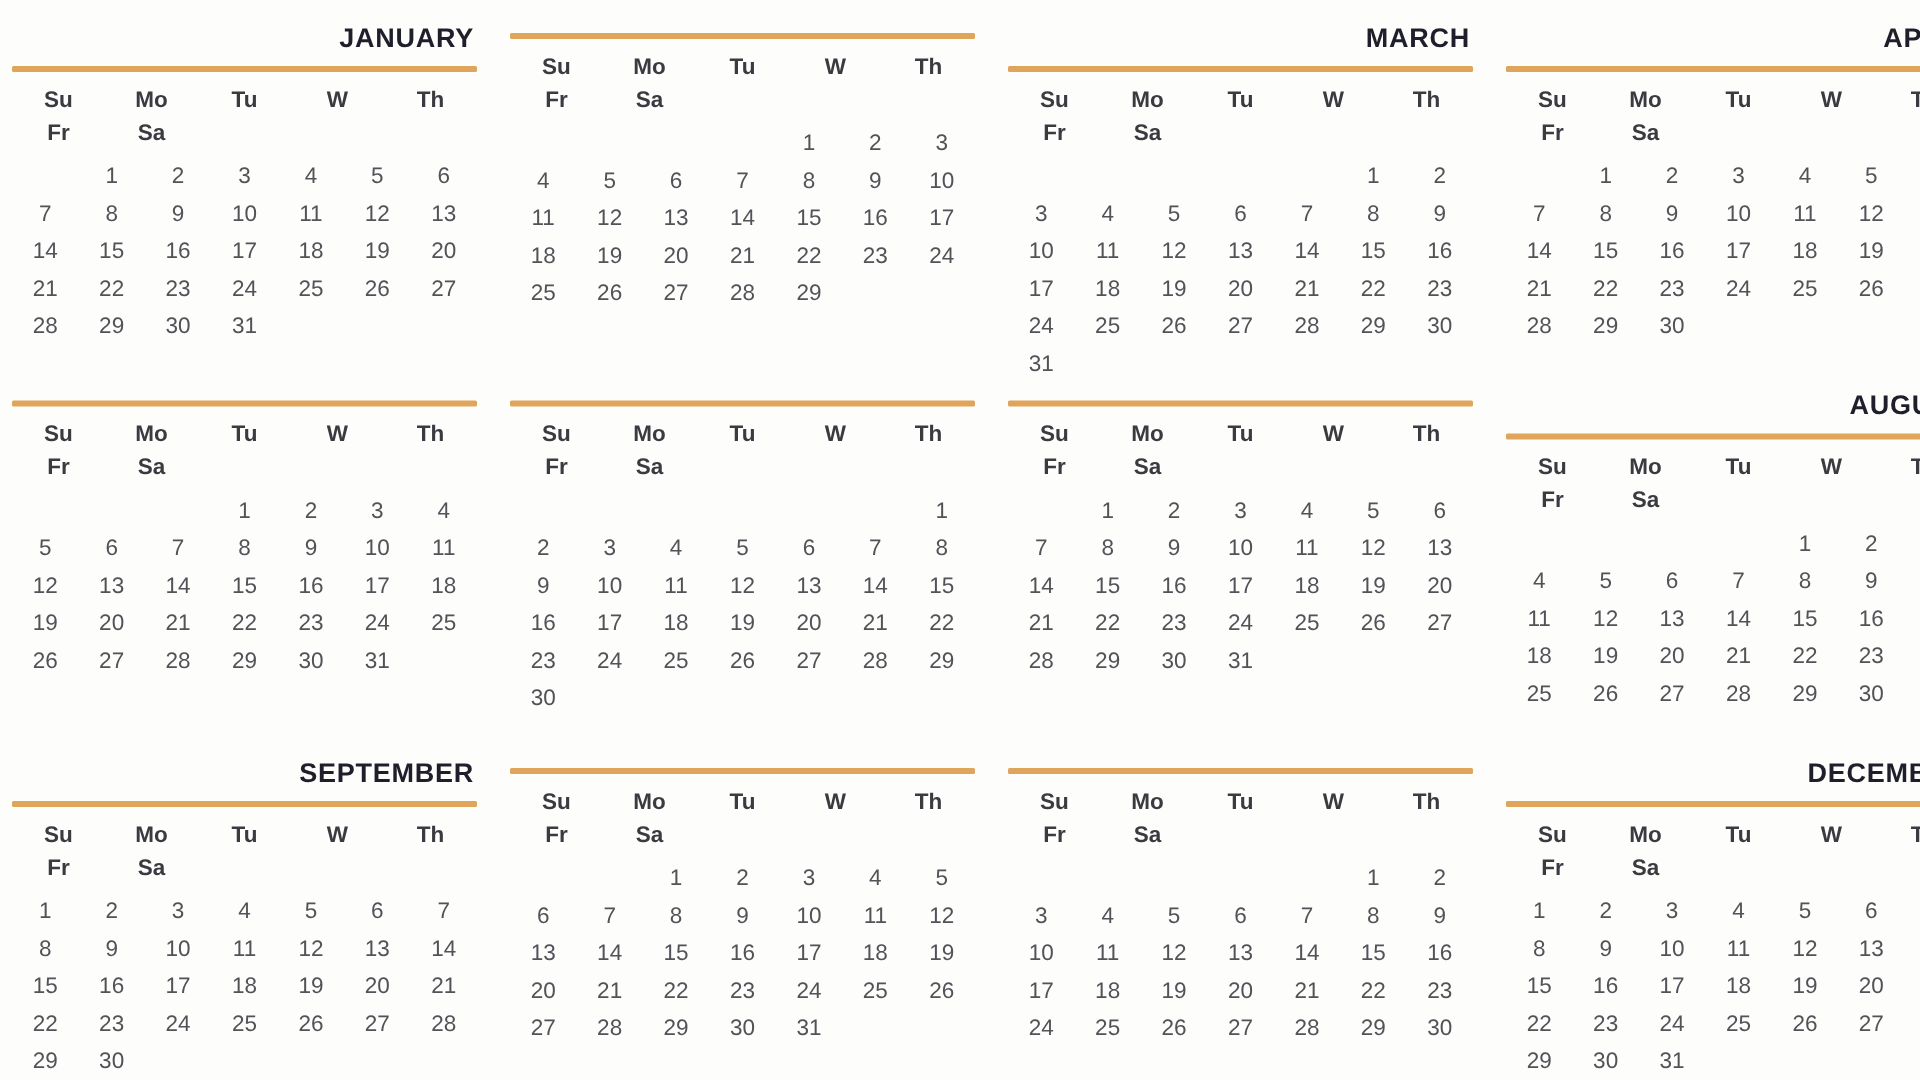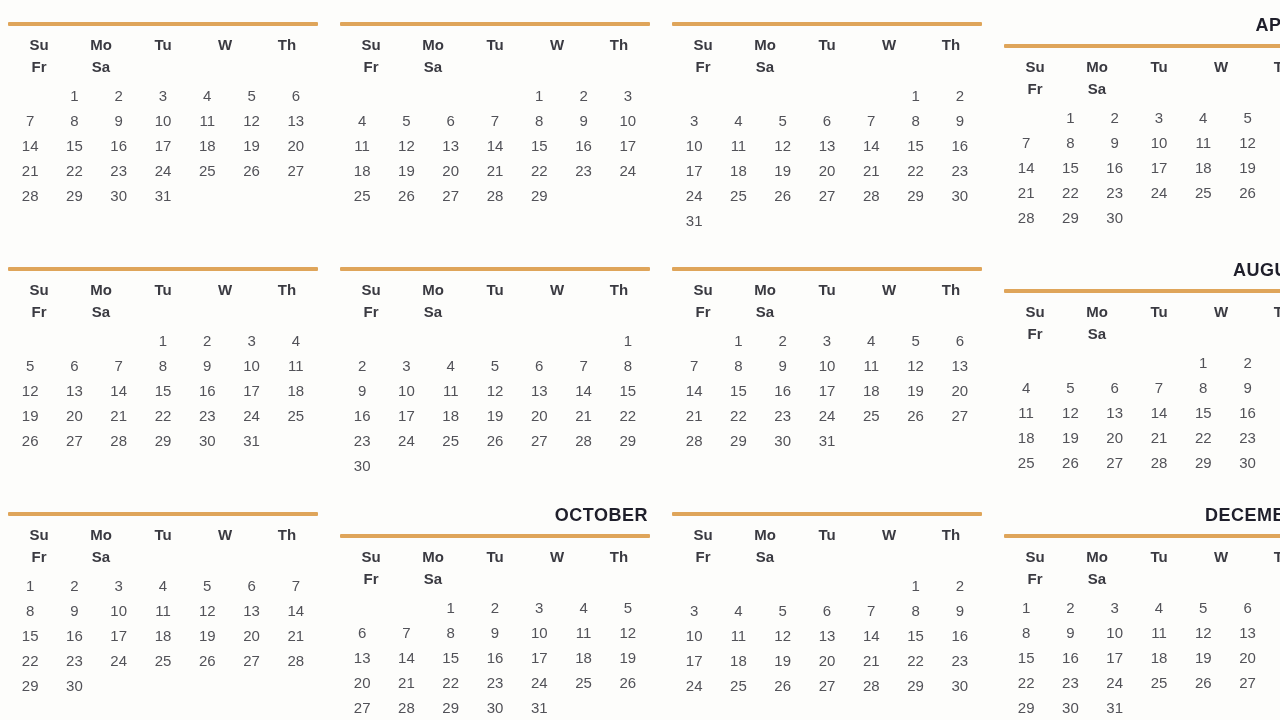--- a/index.html
+++ b/index.html
@@ -60,20 +60,21 @@
     font-size: 15px;
     line-height: 25px;
     color: var(--daynum, #525258);
   }
 </style>
 </head>
 <body>
 
 <div class="year-calendar" id="calendar-root">
   <div class="month">
+    <div class="month-name">JANUARY</div>
     <div class="month-rule"></div>
     <div class="weekday-row">
         <div class="wd">Su</div>
         <div class="wd">Mo</div>
         <div class="wd">Tu</div>
         <div class="wd">W</div>
         <div class="wd">Th</div>
         <div class="wd">Fr</div>
         <div class="wd">Sa</div>
       </div>
@@ -160,20 +161,21 @@
         <div class="day">26</div>
         <div class="day">27</div>
         <div class="day">28</div>
         <div class="day">29</div>
         <div class="day"></div>
         <div class="day"></div>
       </div>
   </div>
 
   <div class="month">
+    <div class="month-name">MARCH</div>
     <div class="month-rule"></div>
     <div class="weekday-row">
         <div class="wd">Su</div>
         <div class="wd">Mo</div>
         <div class="wd">Tu</div>
         <div class="wd">W</div>
         <div class="wd">Th</div>
         <div class="wd">Fr</div>
         <div class="wd">Sa</div>
       </div>
@@ -476,71 +478,71 @@
         <div class="day">26</div>
         <div class="day">27</div>
         <div class="day">28</div>
         <div class="day">29</div>
         <div class="day">30</div>
         <div class="day">31</div>
       </div>
   </div>
 
   <div class="month">
-    <div class="month-rule"></div>
-    <div class="weekday-row">
-        <div class="wd">Su</div>
-        <div class="wd">Mo</div>
-        <div class="wd">Tu</div>
-        <div class="wd">W</div>
-        <div class="wd">Th</div>
-        <div class="wd">Fr</div>
-        <div class="wd">Sa</div>
-      </div>
-    <div class="days">
-        <div class="day">1</div>
-        <div class="day">2</div>
-        <div class="day">3</div>
-        <div class="day">4</div>
-        <div class="day">5</div>
-        <div class="day">6</div>
-        <div class="day">7</div>
-        <div class="day">8</div>
-        <div class="day">9</div>
-        <div class="day">10</div>
-        <div class="day">11</div>
-        <div class="day">12</div>
-        <div class="day">13</div>
-        <div class="day">14</div>
-        <div class="day">15</div>
-        <div class="day">16</div>
-        <div class="day">17</div>
-        <div class="day">18</div>
-        <div class="day">19</div>
-        <div class="day">20</div>
-        <div class="day">21</div>
-        <div class="day">22</div>
-        <div class="day">23</div>
-        <div class="day">24</div>
-        <div class="day">25</div>
-        <div class="day">26</div>
-        <div class="day">27</div>
-        <div class="day">28</div>
-        <div class="day">29</div>
-        <div class="day">30</div>
-        <div class="day"></div>
-        <div class="day"></div>
-        <div class="day"></div>
-        <div class="day"></div>
-        <div class="day"></div>
-      </div>
-  </div>
-
-  <div class="month">
-    <div class="month-name">OCTOBER</div>
+    <div class="month-name">SEPTEMBER</div>
+    <div class="month-rule"></div>
+    <div class="weekday-row">
+        <div class="wd">Su</div>
+        <div class="wd">Mo</div>
+        <div class="wd">Tu</div>
+        <div class="wd">W</div>
+        <div class="wd">Th</div>
+        <div class="wd">Fr</div>
+        <div class="wd">Sa</div>
+      </div>
+    <div class="days">
+        <div class="day">1</div>
+        <div class="day">2</div>
+        <div class="day">3</div>
+        <div class="day">4</div>
+        <div class="day">5</div>
+        <div class="day">6</div>
+        <div class="day">7</div>
+        <div class="day">8</div>
+        <div class="day">9</div>
+        <div class="day">10</div>
+        <div class="day">11</div>
+        <div class="day">12</div>
+        <div class="day">13</div>
+        <div class="day">14</div>
+        <div class="day">15</div>
+        <div class="day">16</div>
+        <div class="day">17</div>
+        <div class="day">18</div>
+        <div class="day">19</div>
+        <div class="day">20</div>
+        <div class="day">21</div>
+        <div class="day">22</div>
+        <div class="day">23</div>
+        <div class="day">24</div>
+        <div class="day">25</div>
+        <div class="day">26</div>
+        <div class="day">27</div>
+        <div class="day">28</div>
+        <div class="day">29</div>
+        <div class="day">30</div>
+        <div class="day"></div>
+        <div class="day"></div>
+        <div class="day"></div>
+        <div class="day"></div>
+        <div class="day"></div>
+      </div>
+  </div>
+
+  <div class="month">
     <div class="month-rule"></div>
     <div class="weekday-row">
         <div class="wd">Su</div>
         <div class="wd">Mo</div>
         <div class="wd">Tu</div>
         <div class="wd">W</div>
         <div class="wd">Th</div>
         <div class="wd">Fr</div>
         <div class="wd">Sa</div>
       </div>

